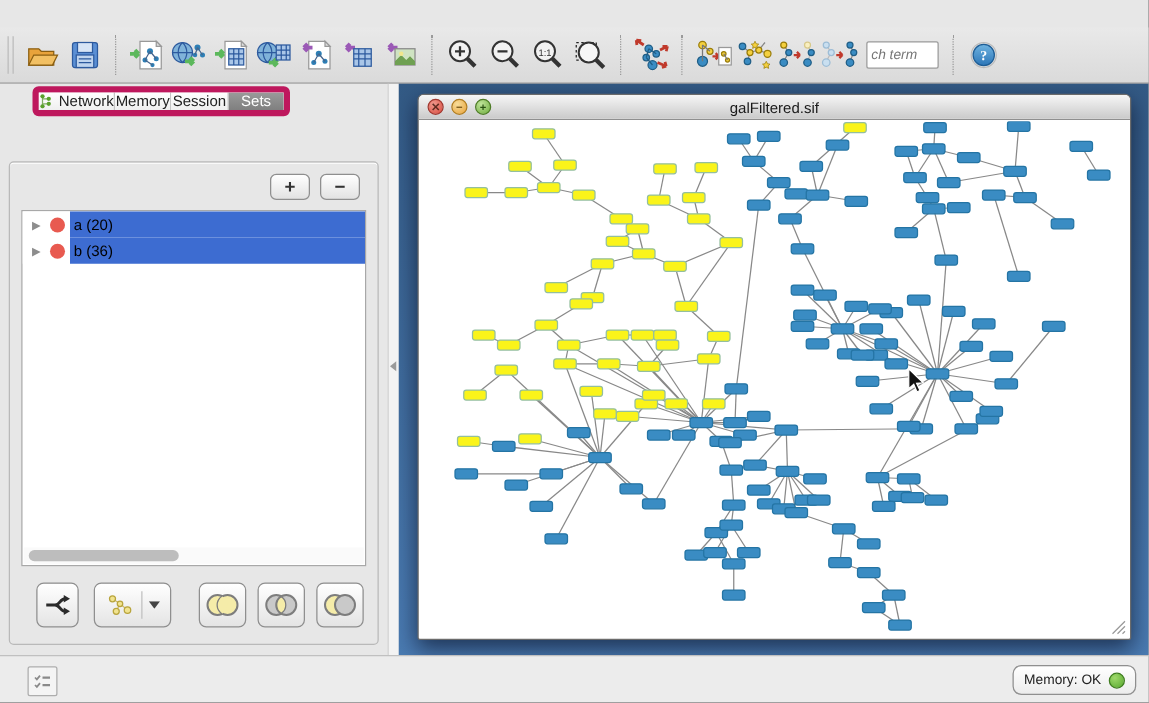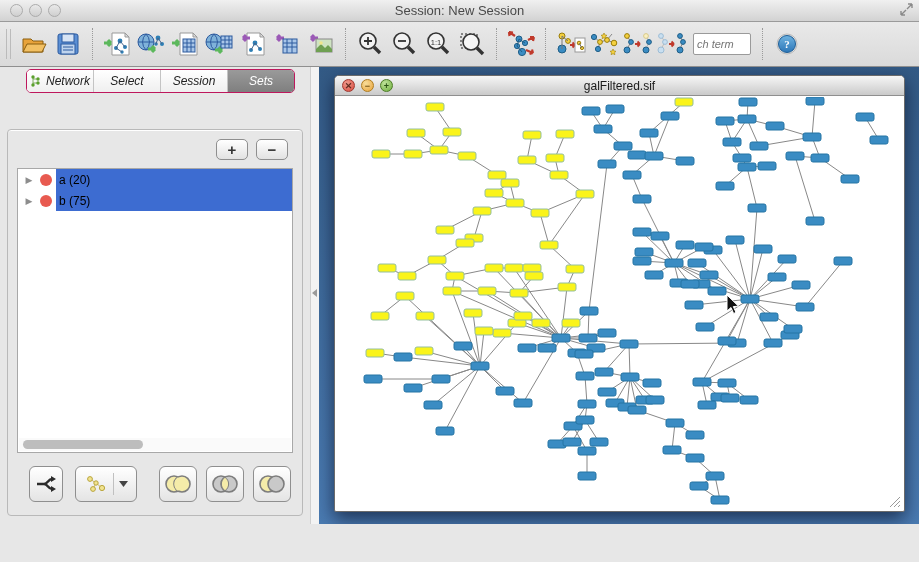--- a/index.html
+++ b/index.html
@@ -25,22 +25,22 @@
   .searchbox{width:58px;height:22px;border:1px solid #9a9a9a;background:#fff;
     font-style:italic;color:#777;font-size:11px;padding:2px 3px;border-radius:2px;
     font-family:"Liberation Sans",sans-serif;margin:0 4px;}
   
   .main{position:absolute;left:0;top:67px;width:919px;height:457px;display:flex;}
   
   .cpanel{width:310px;height:457px;background:#E7E7E7;position:relative;}
   .cp-header{height:28px;display:flex;align-items:center;padding:0 10px;}
   .cp-title{font-size:13px;color:#222;flex-grow:1;}
   .cp-float,.cp-close{color:#333;font-size:12px;margin-left:9px;cursor:default;}
-  .tabs{display:flex;margin:2px 0 0 26px;border:1px solid #be185d;border-radius:5px;
-    width:269px;height:24px;overflow:hidden;background:#fff;font-style:italic;}
+  .tabs{display:flex;margin:2px 0 0 26px;border:5px solid #be185d;border-radius:5px;
+    width:206px;height:24px;overflow:hidden;background:#fff;}
   .tab{flex:1;display:flex;align-items:center;justify-content:center;font-size:12px;color:#222;
     border-right:1px solid #c4c4c4;background:linear-gradient(#ffffff,#efefef);cursor:default;white-space:nowrap;}
   .tab:last-child{border-right:none;}
   .tab.active{background:linear-gradient(#9a9a9a,#7f7f7f);color:#fff;align-items:center;}
   .tab .ticon{margin-right:5px;display:inline-flex;}
   .cp-box{position:absolute;left:7px;right:7px;top:62px;bottom:8px;
     border:1px solid #b9b9b9;border-radius:4px;background:#E7E7E7;
     box-shadow:inset 0 1px 0 #fff;}
   .pm-row{position:absolute;top:9px;right:14px;display:flex;gap:8px;}
   .pm-btn{width:32px;height:21px;border:1px solid #8f8f8f;border-radius:5px;
@@ -90,31 +90,20 @@
     background:linear-gradient(#ffffff,#ececec);display:flex;align-items:center;padding:0 8px;gap:6px;
     font-size:11px;color:#222;}
   .mem-dot{width:13px;height:13px;border-radius:50%;background:radial-gradient(circle at 35% 30%,#9FD96B,#57A82E);
     border:1px solid #3f7d20;}
 </style>
 </head>
 <body>
 
 <div id="app">
 
-  <div class="titlebar">
-    <div class="traffic" style="left:10px"></div>
-    <div class="traffic" style="left:29px"></div>
-    <div class="traffic" style="left:48px"></div>
-    <div class="win-title">Session: New Session</div>
-    <div class="expand-ic">
-      <svg width="13" height="13" viewBox="0 0 13 13">
-          <path d="M7 6 L12 1 M12 1 h-4 M12 1 v4 M6 7 L1 12 M1 12 h4 M1 12 v-4" stroke="#8a8a8a" stroke-width="1.4" fill="none"></path>
-        </svg>
-    </div>
-  </div>
 
   <div class="toolbar">
     <div class="tb-grip"></div>
     <div class="tb-btn">
       <svg width="28" height="26" viewBox="0 0 28 26">
           <path d="M3 8 h8 l2 2 h10 v11 H3 z" fill="#E8A33B" stroke="#8a5e10"></path>
           <path d="M3 21 l4 -8 h19 l-4 8 z" fill="#F2C063" stroke="#8a5e10"></path>
         </svg>
     </div>
     <div class="tb-btn">
@@ -314,21 +303,21 @@
                 <path d="M3 2 v8 M3 4 h5 M3 8 h5" stroke="#7fae5f"></path>
                 <circle cx="3" cy="2" r="1.7" fill="#5AA02C"></circle>
                 <circle cx="8" cy="4" r="1.7" fill="#5AA02C"></circle>
                 <circle cx="8" cy="8" r="1.7" fill="#5AA02C"></circle>
                 <circle cx="3" cy="10" r="1.7" fill="#5AA02C"></circle>
               </svg>
           </span>
           <span>Network</span>
         </div>
         <div class="tab">
-          <span>Select</span>
+          <span>Memory</span>
         </div>
         <div class="tab">
           <span>Session</span>
         </div>
         <div class="tab active">
           <span>Sets</span>
         </div>
       </div>
       <div class="cp-box">
         <div class="pm-row">
@@ -337,21 +326,21 @@
         </div>
         <div class="setlist">
           <div class="set-row selected">
             <span class="row-arrow">▶</span>
             <span class="row-dot"></span>
             <span class="row-label">a (20)</span>
           </div>
           <div class="set-row selected">
             <span class="row-arrow">▶</span>
             <span class="row-dot"></span>
-            <span class="row-label">b (75)</span>
+            <span class="row-label">b (36)</span>
           </div>
           <div class="hscroll">
             <div class="hthumb"></div>
           </div>
         </div>
         <div class="cp-actions">
           <div class="act-btn" style="width:34px;margin-left:12px">
             <svg width="22" height="20" viewBox="0 0 22 20">
                 <path d="M2 10 h7 M9 10 C13 10 13 5 17 5 M9 10 C13 10 13 15 17 15" stroke="#2b2b2b" stroke-width="2.4" fill="none"></path>
                 <path d="M16 2 l5 3 -5 3 z M16 12 l5 3 -5 3 z" fill="#2b2b2b"></path>
@@ -756,13 +745,27 @@
             <path d="M2 1 L2 17 L6 13.5 L8.6 19.5 L11 18.4 L8.3 12.6 L13.5 12.2 Z" fill="#111" stroke="#fff" stroke-width="1"></path>
           </svg>
           <svg class="resize-grip" width="12" height="12" viewBox="0 0 12 12">
             <path d="M11 1 L1 11 M11 5 L5 11 M11 9 L9 11" stroke="#9a9a9a"></path>
           </svg>
         </div>
       </div>
     </div>
   </div>
 
+  <div class="statusbar">
+    <div class="task-btn">
+      <svg width="14" height="12" viewBox="0 0 14 12">
+          <path d="M1 3 l1.5 1.5 L5 1.5" stroke="#8a8a8a" stroke-width="1.4" fill="none"></path>
+          <path d="M7 3 h6" stroke="#8a8a8a" stroke-width="1.8"></path>
+          <path d="M1 9 l1.5 1.5 L5 7.5" stroke="#8a8a8a" stroke-width="1.4" fill="none"></path>
+          <path d="M7 9 h6" stroke="#8a8a8a" stroke-width="1.8"></path>
+        </svg>
+    </div>
+    <div class="memory-btn">
+      <span>Memory: OK</span>
+      <span class="mem-dot"></span>
+    </div>
+  </div>
 </div>
 
 </body></html>

